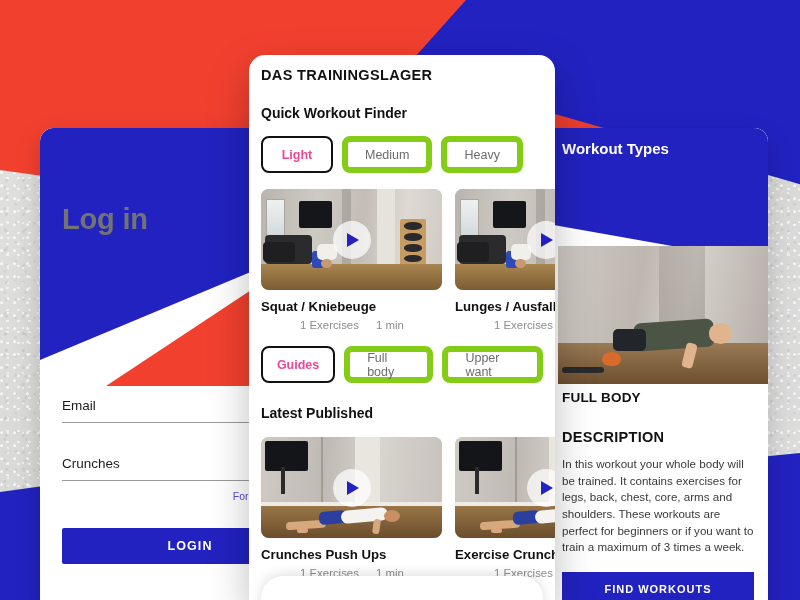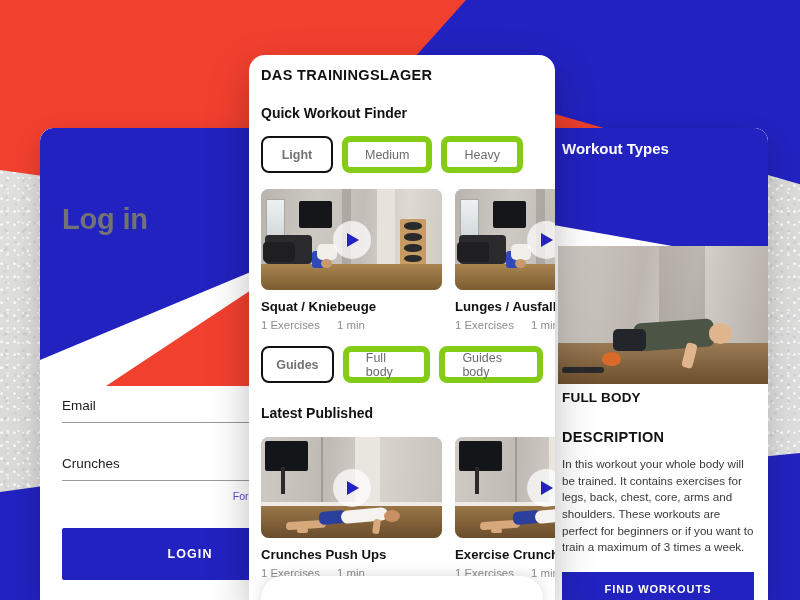--- a/index.html
+++ b/index.html
@@ -81,21 +81,21 @@
   .field-label {
     display: block; font-size: 13.5px; color: #1d1d1d;
     padding-bottom: 9px;
   }
   .field-line { height: 1px; background: #9a9a9a; width: 100%; }
   .forgot {
     text-align: right; font-size: 10.5px; color: #5b4bd6;
     margin-top: -24px; margin-bottom: 26px;
   }
   .login-btn {
-    display: block; width: 100%; height: 52px;
+    display: block; width: 100%; height: 36px;
     background: #2222c0; color: #fff;
     border: none; border-radius: 2px;
     font-size: 12.5px; font-weight: bold; letter-spacing: 1.1px;
     font-family: "Liberation Sans", sans-serif;
     cursor: pointer;
   }
 
   
   .right-card {
     position: absolute; left: 548px; top: 128px;
@@ -170,32 +170,32 @@
   .pill-row { display: flex; gap: 9px; margin-top: 15px; }
   .pill {
     height: 37px; min-width: 72px; padding: 0 17px;
     display: flex; align-items: center; justify-content: center;
     border-radius: 8px; background: #fff;
     border: 6px solid #84cc16; color: #6c6c6c;
     font-size: 12.5px; cursor: pointer;
     font-family: "Liberation Sans", sans-serif;
   }
   .pill.active {
-    border: 2px solid #111; color: #737373; font-weight: bold;
+    border: 2px solid #111; color: #ec4899; font-weight: bold;
   }
 
   .card-row { display: flex; gap: 13px; margin-top: 16px; }
   .vcard { width: 181px; flex: 0 0 181px; }
   .thumb {
     position: relative; width: 181px; height: 101px;
     border-radius: 8px; overflow: hidden; background: #c3bdb6;
   }
   .vtitle { margin-top: 9px; font-size: 13.2px; font-weight: bold; color: #111;
             white-space: nowrap; }
-  .vmeta  { margin-top: 5px; font-size: 11.4px; color: #8d8d8d; white-space: nowrap; }
+  .vmeta  { margin-top: 5px; font-size: 11.4px; color: #8d8d8d; white-space: nowrap; margin-left: 39px; }
   .vmeta span + span { margin-left: 14px; }
 
   .play {
     position: absolute; left: 50%; top: 50%;
     width: 38px; height: 38px; margin: -19px 0 0 -19px;
     border-radius: 50%; background: rgba(255,255,255,.72);
     display: flex; align-items: center; justify-content: center;
   }
   .play::after {
     content: ""; width: 0; height: 0; margin-left: 3px;
@@ -389,21 +389,21 @@
           <div class="vmeta">
             <span>1 Exercises</span>
             <span>1 min</span>
           </div>
         </div>
       </div>
 
       <div class="pill-row">
         <div class="pill active">Guides</div>
         <div class="pill">Full body</div>
-        <div class="pill">Guides body</div>
+        <div class="pill">Upper want</div>
       </div>
 
       <div class="section-h">Latest Published</div>
 
       <div class="card-row">
         <div class="vcard">
           <div class="thumb">
             <div class="gymB">
               <div class="wall"></div>
               <div class="tv"></div>

